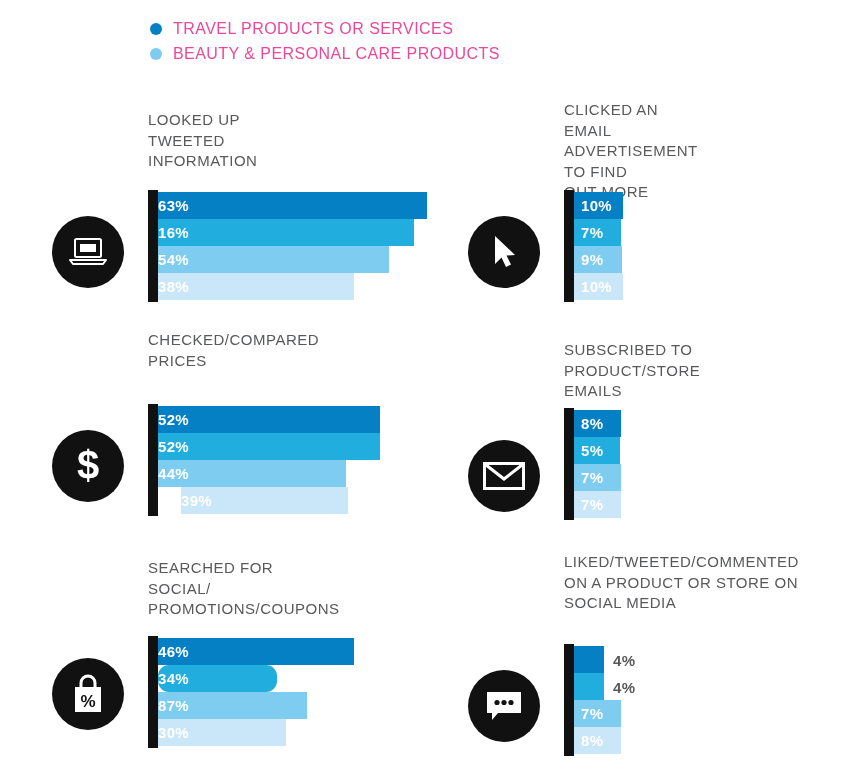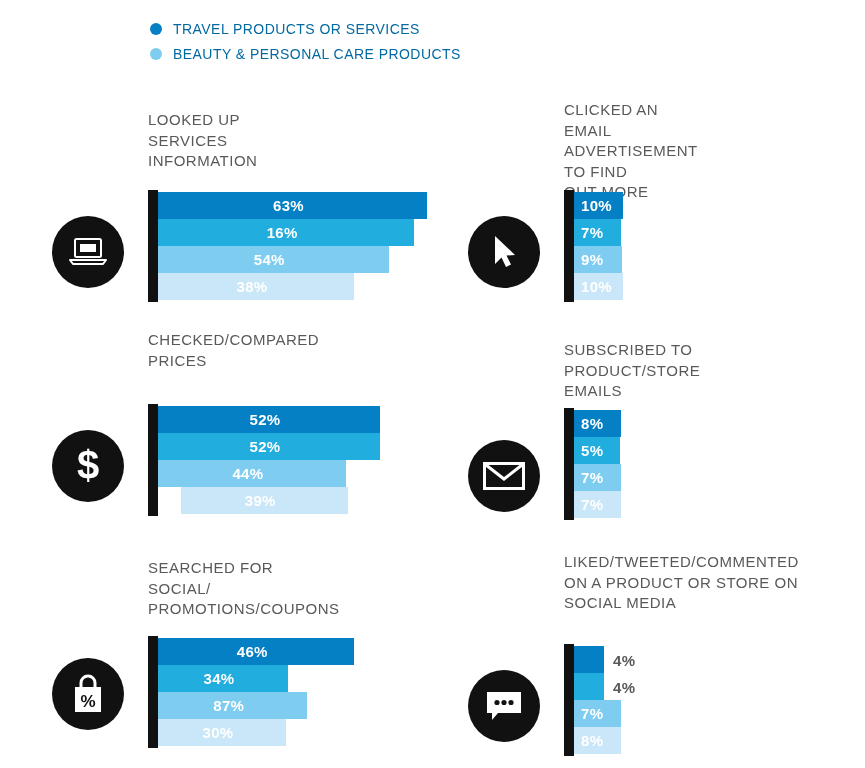--- a/index.html
+++ b/index.html
@@ -23,22 +23,22 @@
   .legend-col.c2{left:490px;top:0;}
   .legend-item{
     display:flex;align-items:center;height:25px;
     white-space:nowrap;
   }
   .legend-dot{
     width:12px;height:12px;border-radius:50%;
     margin-right:11px;flex:0 0 auto;display:block;
   }
   .legend-label{
-    font-size:14px;letter-spacing:.45px;
-    color:#0369a1;font-weight:400;line-height:1;
+    font-size:16px;letter-spacing:.45px;
+    color:#ec4899;font-weight:400;line-height:1;
   }
 
   
   .panel{position:absolute;}
   .panel-title{
     position:absolute;
     font-size:15px;line-height:20.5px;letter-spacing:.5px;
     color:#58595b;white-space:pre-line;font-weight:400;
   }
   .icon-wrap{
@@ -47,21 +47,21 @@
   }
   .icon-wrap svg{display:block;}
 
   .chart{position:absolute;}
   .axis{
     position:absolute;left:0;top:0;width:10px;background:#111111;
   }
   .bar-row{position:absolute;left:10px;height:27px;}
   .bar{
     position:absolute;left:0;top:0;height:27px;
-    display:flex;align-items:center;justify-content:center;
+    display:flex;align-items:center;justify-content:flex-start;
     box-sizing:border-box;padding-right:8px;
   }
   .bar-row.r-left .bar{justify-content:flex-start;padding-right:0;padding-left:7px;}
   .bar-val{
     font-size:15px;font-weight:700;letter-spacing:.3px;color:#ffffff;
     line-height:1;
   }
   .bar-val.outside{
     position:absolute;left:100%;margin-left:9px;top:50%;
     transform:translateY(-50%);color:#58595b;font-weight:700;
@@ -82,21 +82,21 @@
       </div>
       <div class="legend-item">
         <span class="legend-dot" style="background:#7ecdf0;"></span>
         <span class="legend-label">BEAUTY &amp; PERSONAL CARE PRODUCTS</span>
       </div>
     </div>
   </div>
 
   <div id="panels">
       <div class="panel" style="left: 52px; top: 110px;">
-        <div class="panel-title" style="left: 96px; top: 0px;">LOOKED UP SERVICES
+        <div class="panel-title" style="left: 96px; top: 0px;">LOOKED UP TWEETED
 INFORMATION</div>
         <div class="icon-wrap" style="left: 0px; top: 106px;">
           <svg width="40" height="32" viewBox="0 0 40 32">
             <rect x="7" y="3" width="26" height="18" rx="1.5" fill="none" stroke="#fff" stroke-width="2"></rect>
             <rect x="12" y="8" width="16" height="8" fill="#fff"></rect>
             <path d="M2 24h36l-3 4H5z" fill="none" stroke="#fff" stroke-width="2" stroke-linejoin="round"></path>
           </svg>
         </div>
         <div class="chart" style="left: 96px; top: 80px;">
           <div class="axis" style="height: 112px;"></div>
@@ -231,21 +231,21 @@
           </svg>
         </div>
         <div class="chart" style="left: 96px; top: 78px;">
           <div class="axis" style="height: 112px;"></div>
           <div class="bar-row" style="top: 2px; width: 196.42px;">
             <div class="bar" style="width: 196.42px; background: rgb(5, 128, 196);">
               <span class="bar-val">46%</span>
             </div>
           </div>
           <div class="bar-row" style="top: 29px; width: 145.18px;">
-            <div class="bar" style="width: 130px; background: rgb(33, 173, 221);">
+            <div class="bar" style="width: 119px; background: rgb(33, 173, 221); border-radius: 11px;">
               <span class="bar-val">34%</span>
             </div>
           </div>
           <div class="bar-row" style="top: 56px; width: 149.45px;">
             <div class="bar" style="width: 149.45px; background: rgb(126, 205, 240);">
               <span class="bar-val">87%</span>
             </div>
           </div>
           <div class="bar-row" style="top: 83px; width: 117px;">
             <div class="bar" style="width: 128.1px; background: rgb(201, 231, 248);">

